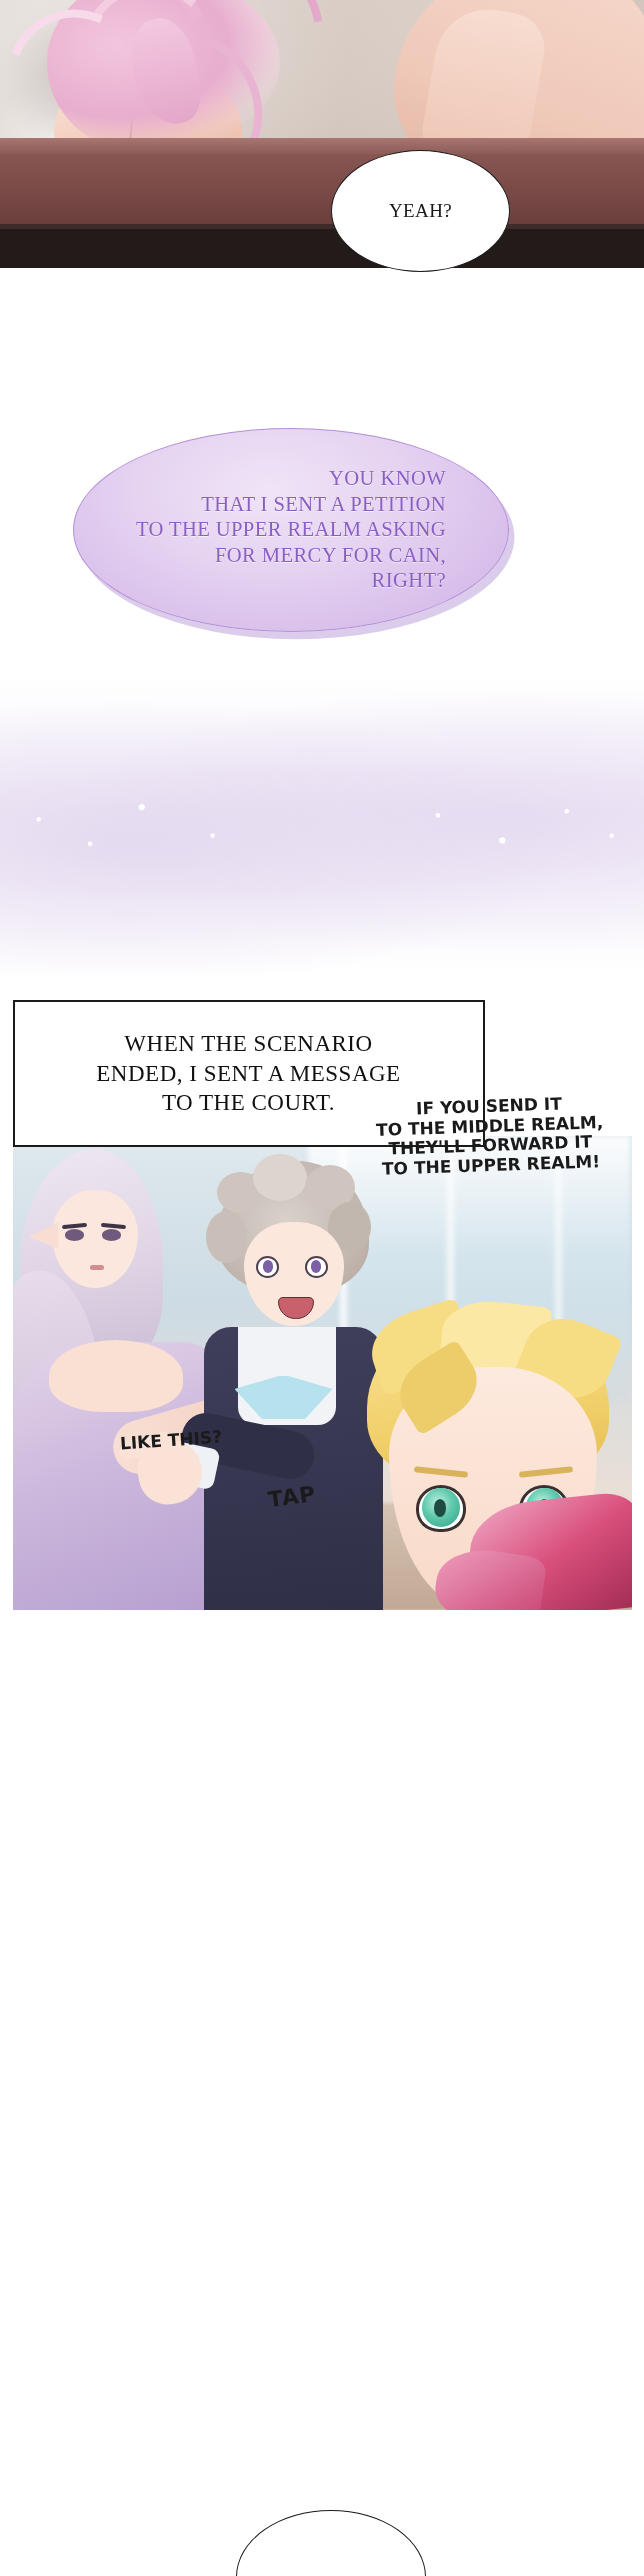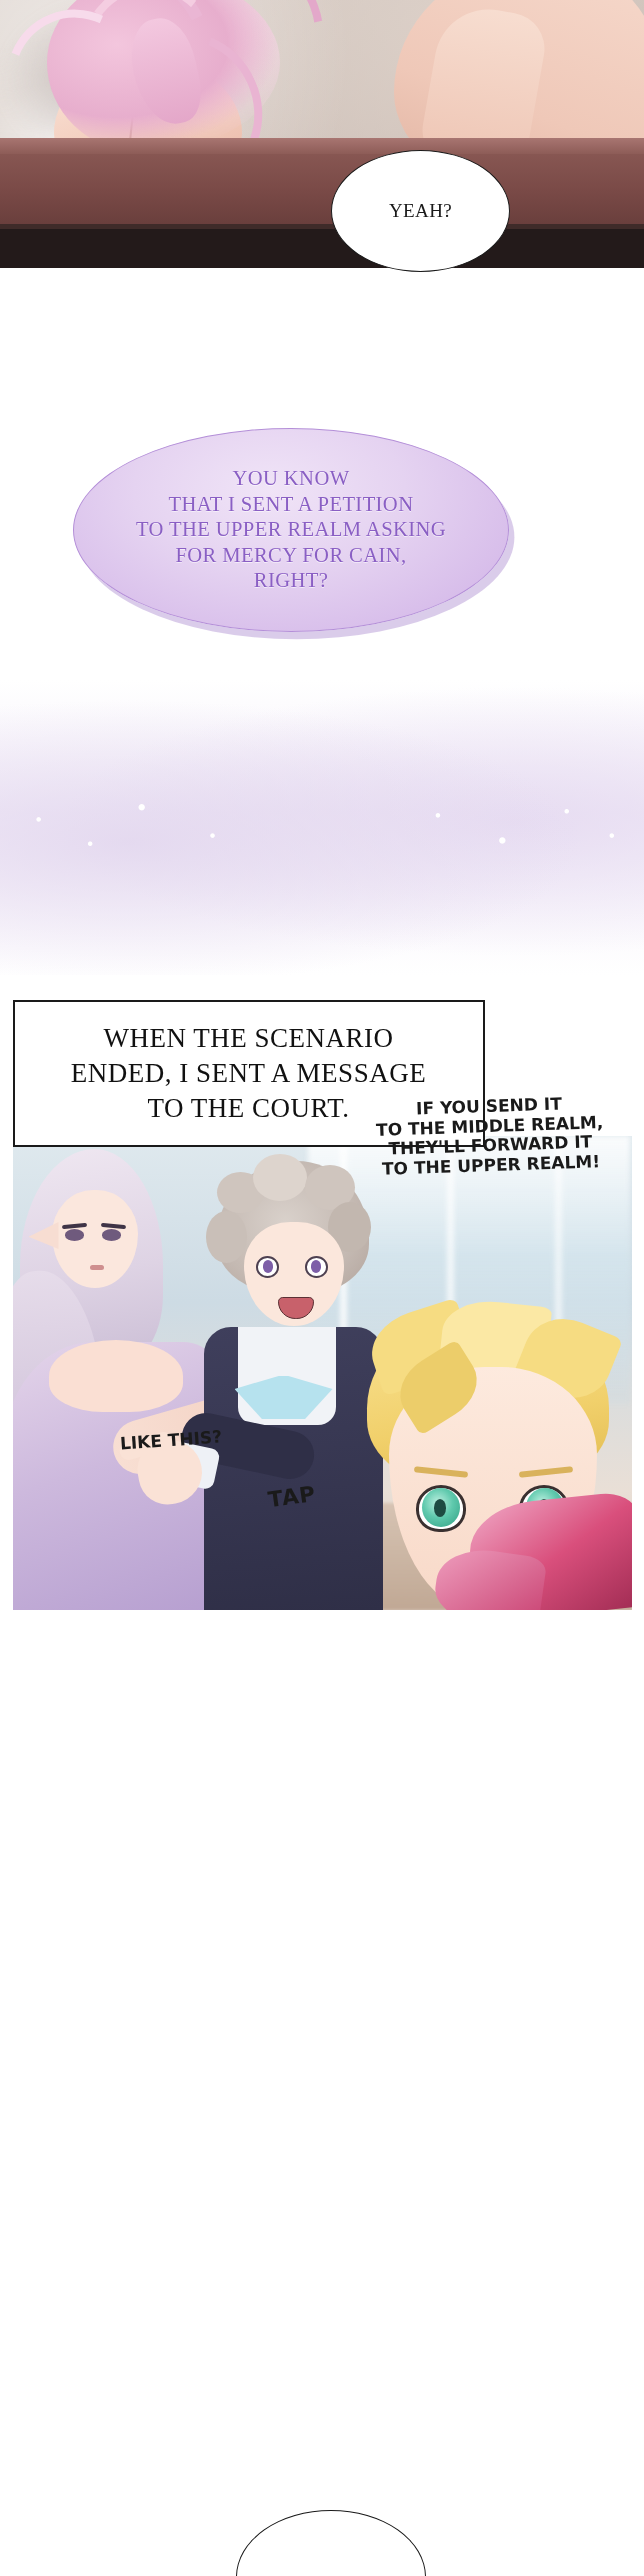--- a/index.html
+++ b/index.html
@@ -202,20 +202,21 @@
       radial-gradient(circle at 88% 30%, #ffffff 0 1.8px, rgba(255,255,255,0) 2.7px),
       radial-gradient(circle at 95% 60%, #ffffff 0 1.8px, rgba(255,255,255,0) 2.7px);
   }
   #bubble-petition {
     left: 73px; top: 428px;
     width: 436px; height: 204px;
     background: radial-gradient(ellipse at 45% 30%, #f0e4f7 0%, #e5d3f1 40%, #cfb0e6 100%);
     border: 1.8px solid #b48fd8;
     box-shadow: 5.4px 7.2px 0 rgba(150,110,195,0.35);
     z-index: 5;
+    text-align: right;
   }
   #bubble-petition .bubble-text {
     color: #8a5fc4;
     font-size: 20.6px;
     line-height: 1.24;
     text-shadow: 0 0.9px 0 rgba(255,255,255,0.6);
   }
 
   
   #narration-box {
@@ -225,21 +226,21 @@
     background: #ffffff;
     border: 2.7px solid #1a1a1a;
     box-sizing: border-box;
     display: flex;
     align-items: center;
     justify-content: center;
     z-index: 7;
   }
   #narration-box .narr-text {
     font-family: "Liberation Serif", serif;
-    font-size: 27px;
+    font-size: 23px;
     line-height: 1.3;
     text-align: center;
     color: #111111;
     letter-spacing: 0.5px;
     white-space: pre-line;
   }
 
   
   .panel-flash {
     position: absolute;

